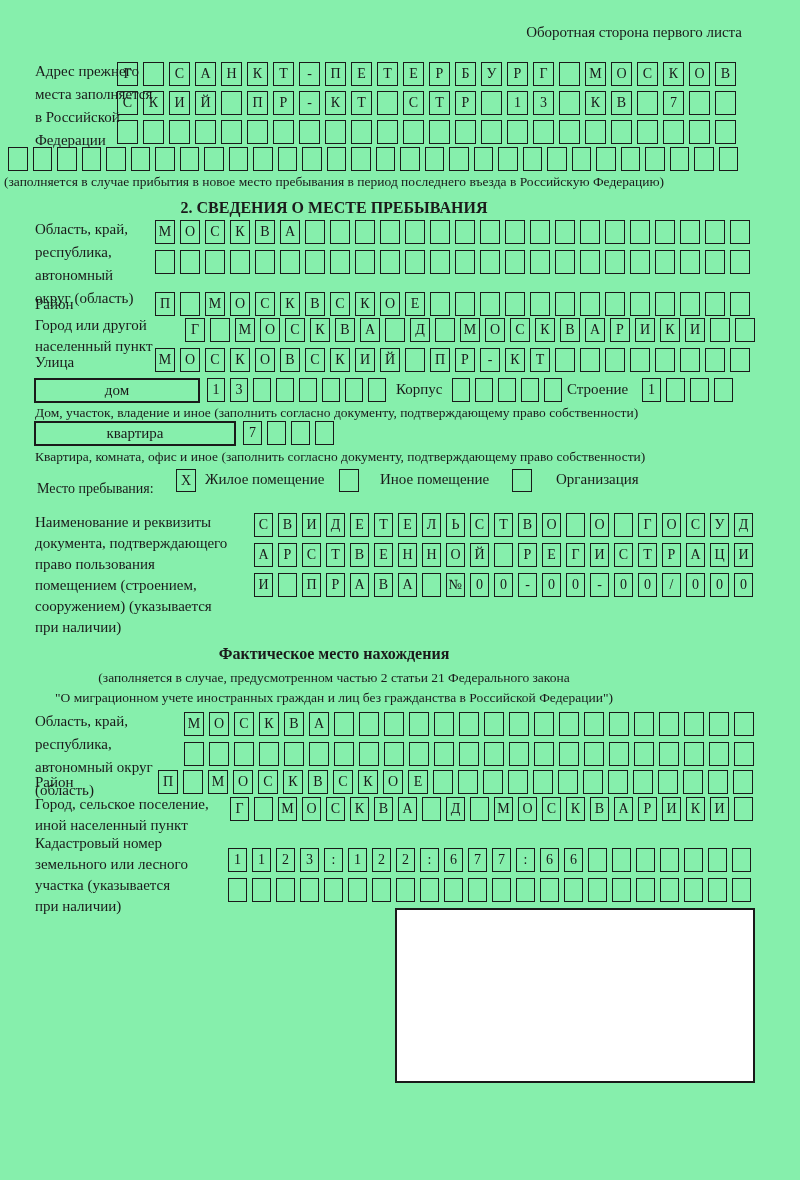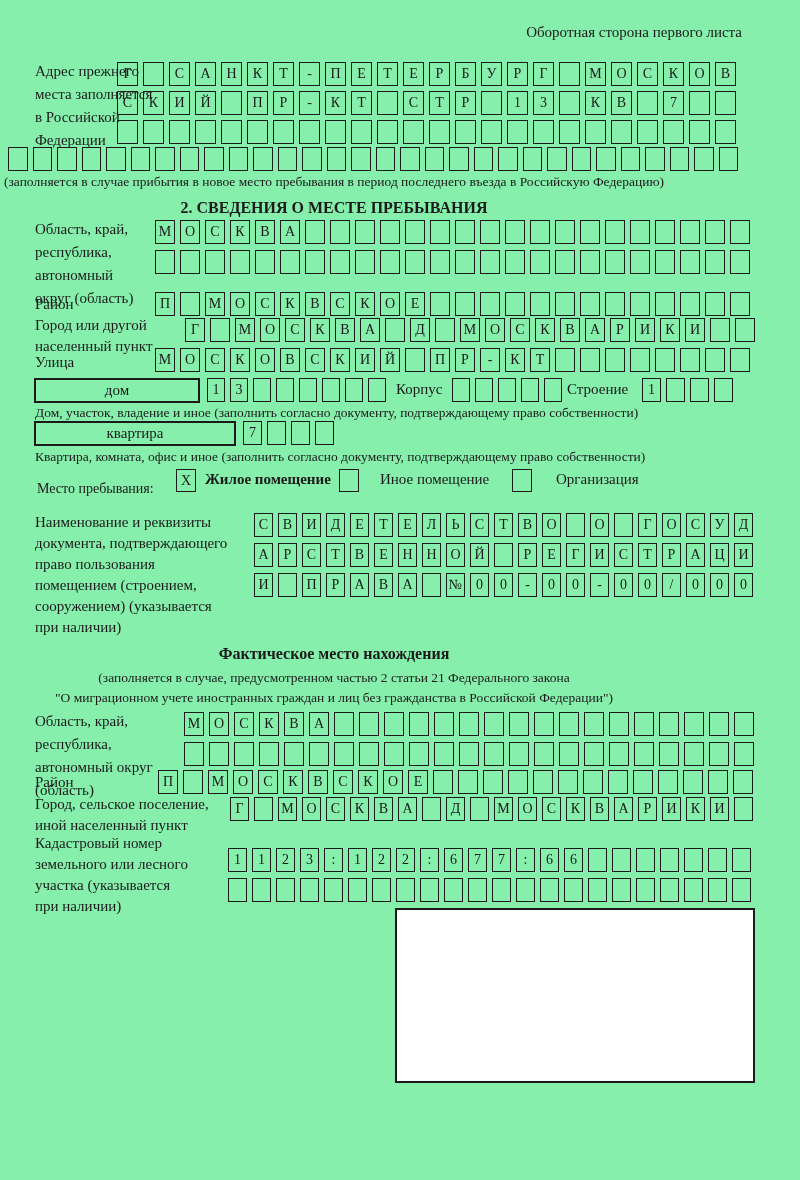--- a/index.html
+++ b/index.html
@@ -325,21 +325,21 @@
   <div class="crow cwC" style="left:243px;top:421px;">
       <span class="cell">7</span>
       <span class="cell"></span>
       <span class="cell"></span>
       <span class="cell"></span>
     </div>
   <div class="abs note" style="left:35px;top:449px;">Квартира, комната, офис и иное (заполнить согласно документу, подтверждающему право собственности)</div>
 
   <div class="abs" style="left:37px;top:481px;font-size:14px;">Место пребывания:</div>
   <div class="checkbox" style="left:176px;top:469px;">X</div>
-  <div class="abs" style="left:205px;top:471px;font-size:15px;font-weight:bold;">Жилое помещение</div>
+  <div class="abs" style="left:205px;top:471px;font-size:15px;">Жилое помещение</div>
   <div class="checkbox" style="left:339px;top:469px;"></div>
   <div class="abs" style="left:380px;top:471px;font-size:15px;">Иное помещение</div>
   <div class="checkbox" style="left:512px;top:469px;"></div>
   <div class="abs" style="left:556px;top:471px;font-size:15px;">Организация</div>
 
   <div class="abs lbl-tight" style="left:35px;top:512px;">Наименование и реквизиты
 документа, подтверждающего
 право пользования
 помещением (строением,
 сооружением) (указывается

